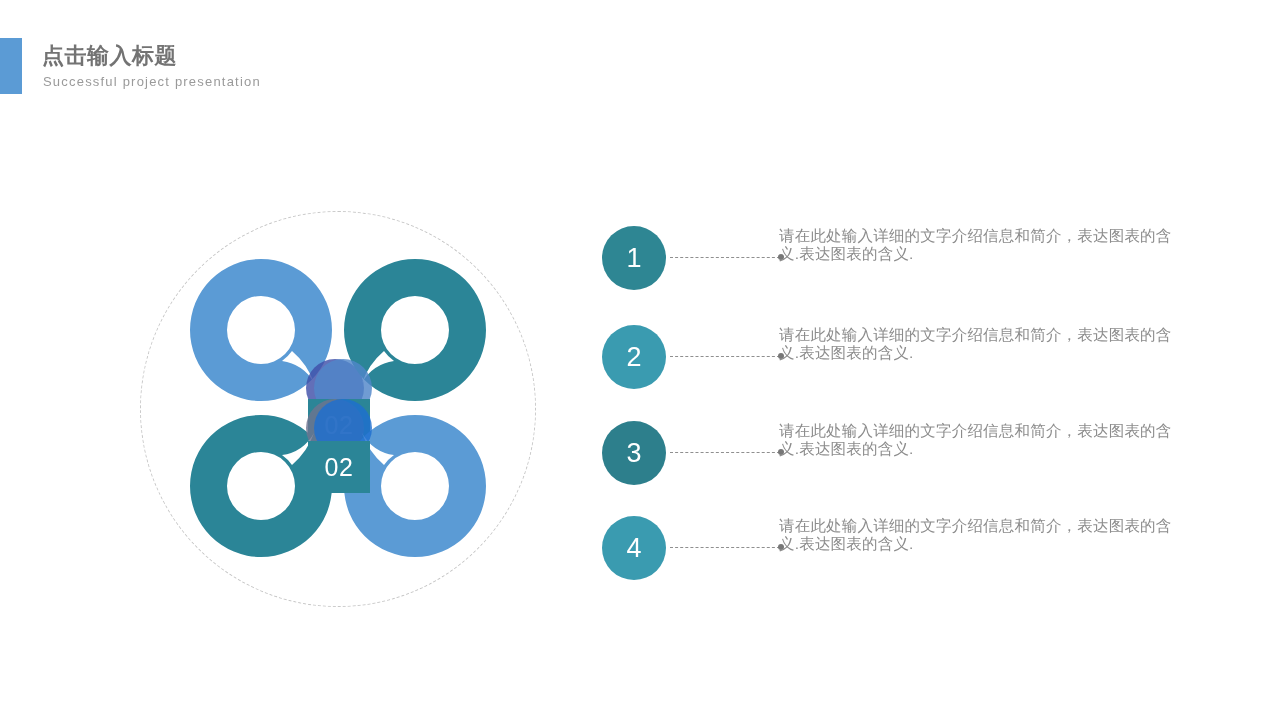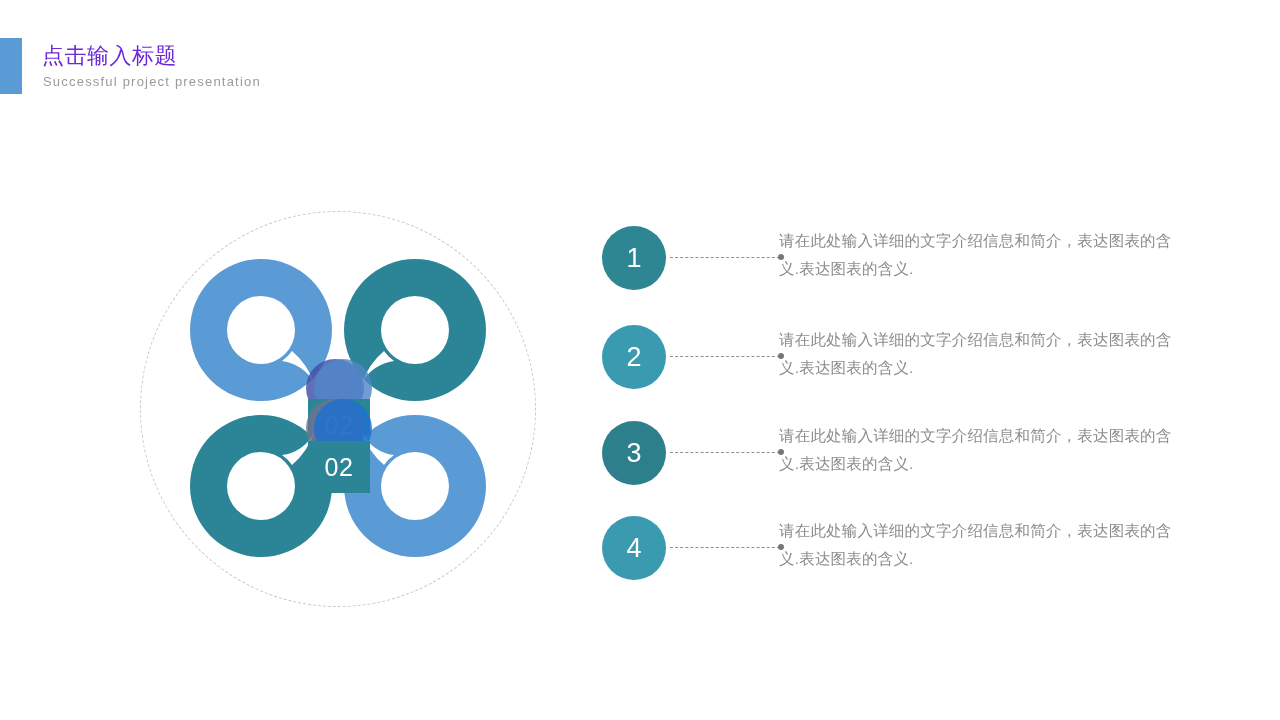--- a/index.html
+++ b/index.html
@@ -29,22 +29,22 @@
     top: 0;
     width: 22px;
     height: 56px;
     background: #5B9BD5;
   }
   #header-title {
     position: absolute;
     left: 42px;
     top: 6px;
     font-size: 22px;
-    font-weight: normal;
-    color: #6d28d9;
+    font-weight: bold;
+    color: #737373;
     letter-spacing: 0.5px;
     line-height: 1.1;
     white-space: nowrap;
   }
   #header-subtitle {
     position: absolute;
     left: 43px;
     top: 36px;
     font-size: 13px;
     color: #9a9a9a;
@@ -160,21 +160,21 @@
     height: 6px;
     border-radius: 50%;
     background: #777777;
   }
   .item-text {
     position: absolute;
     left: 177px;
     top: 1px;
     width: 395px;
     font-size: 15.5px;
-    line-height: 28px;
+    line-height: 18px;
     color: #8c8c8c;
     letter-spacing: 0.2px;
   }
 
   #list-item-1 { top: 0px;   }
   #list-item-2 { top: 99px;  }
   #list-item-3 { top: 195px; }
   #list-item-4 { top: 290px; }
 </style>
 </head>

